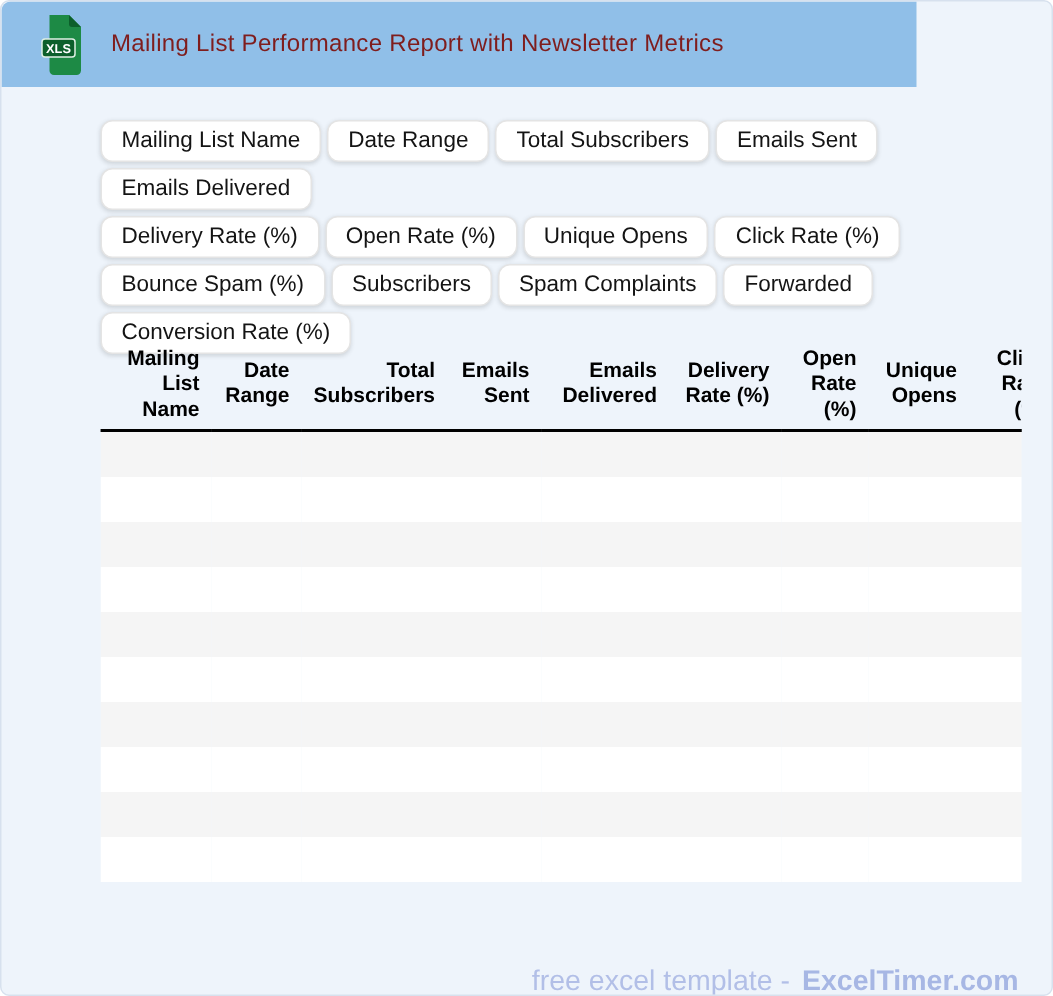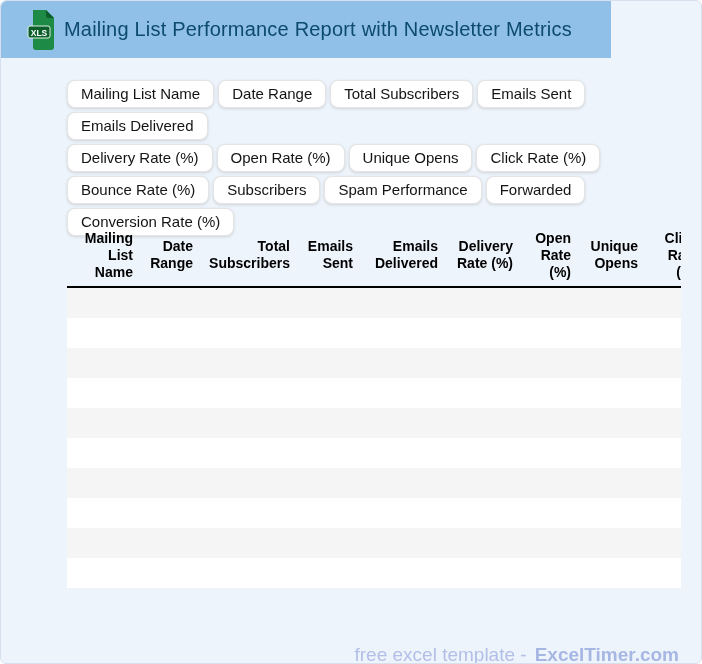--- a/index.html
+++ b/index.html
@@ -17,22 +17,22 @@
   
   .topbar {
     position:absolute; top:0; left:0;
     width:610px; height:57px;
     background:var(--header-bg, #90bfe8);
     border-radius:6px 0 0 0;
     display:flex; align-items:center;
   }
   .file-icon { margin-left:25px; flex:0 0 auto; display:block; }
   .page-title {
-    margin:0 0 0 8px;
-    font-size:20px; font-weight:500; color:#0c4a6e;
+    margin:0 0 0 18px;
+    font-size:16px; font-weight:500; color:#7f1d1d;
     letter-spacing:.2px; white-space:nowrap;
   }
   
   .chips {
     position:absolute; left:64px; top:77px; width:640px;
     display:flex; flex-wrap:wrap; align-items:flex-start;
   }
   .chip {
     margin:2px;
     height:28px; line-height:26px;
@@ -99,23 +99,23 @@
       <span class="chip">Date Range</span>
       <span class="chip">Total Subscribers</span>
       <span class="chip">Emails Sent</span>
       <span class="chip">Emails Delivered</span>
       <div class="chip-break"></div>
       <span class="chip">Delivery Rate (%)</span>
       <span class="chip">Open Rate (%)</span>
       <span class="chip">Unique Opens</span>
       <span class="chip">Click Rate (%)</span>
       <div class="chip-break"></div>
-      <span class="chip">Bounce Rate (%)</span>
+      <span class="chip">Bounce Spam (%)</span>
       <span class="chip">Subscribers</span>
-      <span class="chip">Spam Performance</span>
+      <span class="chip">Spam Complaints</span>
       <span class="chip">Forwarded</span>
       <div class="chip-break"></div>
       <span class="chip">Conversion Rate (%)</span>
     </div>
 
   <div class="table-clip">
     <table class="metrics">
       <colgroup id="cols">
           <col style="width: 74px;">
           <col style="width: 60px;">

